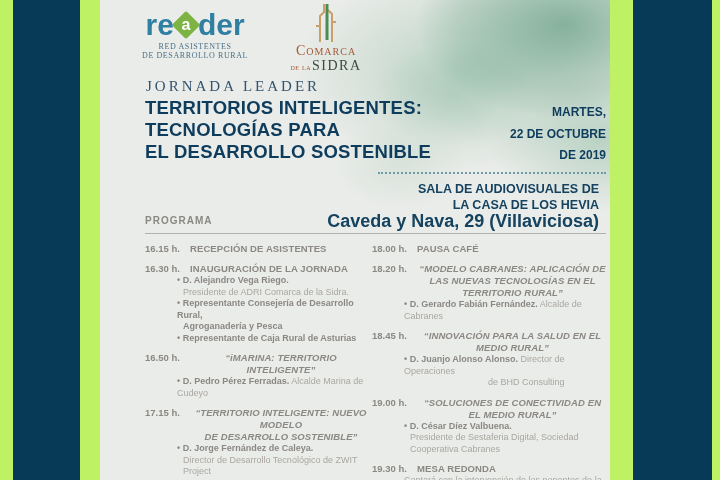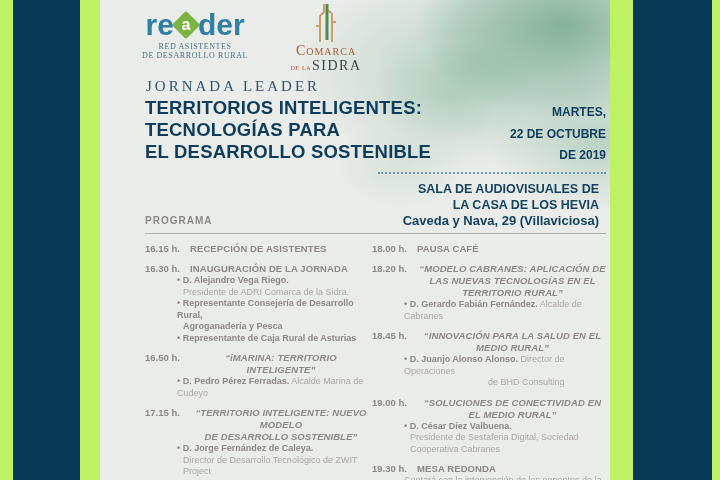--- a/index.html
+++ b/index.html
@@ -33,21 +33,21 @@
   .comarca-bottom{font-family:"Liberation Serif",serif;line-height:13px;}
   .comarca-small{color:#a85a36;font-size:8px;letter-spacing:0.5px;margin-right:1px;font-variant:small-caps;}
   .comarca-big{color:#3d4a42;font-size:14px;letter-spacing:1.5px;}
 
   
   .kicker{position:absolute;left:46px;top:78px;font-family:"Liberation Serif",serif;font-size:15px;color:#33536e;letter-spacing:3px;}
   .main-title{position:absolute;left:45px;top:97px;font-size:18.5px;line-height:22px;font-weight:bold;color:#0e3c5d;letter-spacing:0.2px;}
   .date-block{position:absolute;right:4px;top:102px;text-align:right;font-size:12px;line-height:21.5px;font-weight:bold;color:#0e3c5d;}
   .dotline{position:absolute;left:278px;right:4px;top:172px;border-bottom:2px dotted #6d99a9;}
   .venue-block{position:absolute;right:11px;top:181px;text-align:right;color:#14425f;font-weight:bold;font-size:12.5px;line-height:16px;}
-  .address{font-size:13px;}
+  .address{font-size:18px;}
 
   
   .program-heading{position:absolute;left:45px;top:215px;color:#8b8884;font-weight:bold;font-size:10px;letter-spacing:1px;}
   .program-rule{position:absolute;left:45px;right:4px;top:233px;border-top:1px solid #b3b0ac;}
   .cols{position:absolute;left:45px;top:243px;width:463px;display:flex;}
   .col0{width:227px;}
   .col1{width:236px;}
   .entry{margin-bottom:8px;}
   .entry-head{display:flex;font-size:9.5px;line-height:12px;font-weight:bold;color:#8b8884;}
   .time{flex:0 0 45px;white-space:nowrap;}

